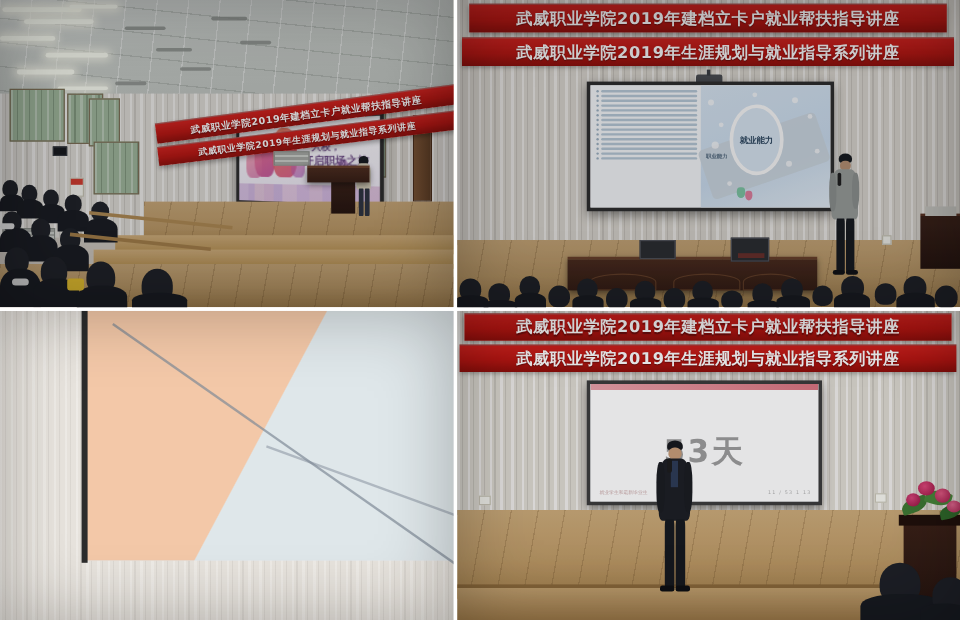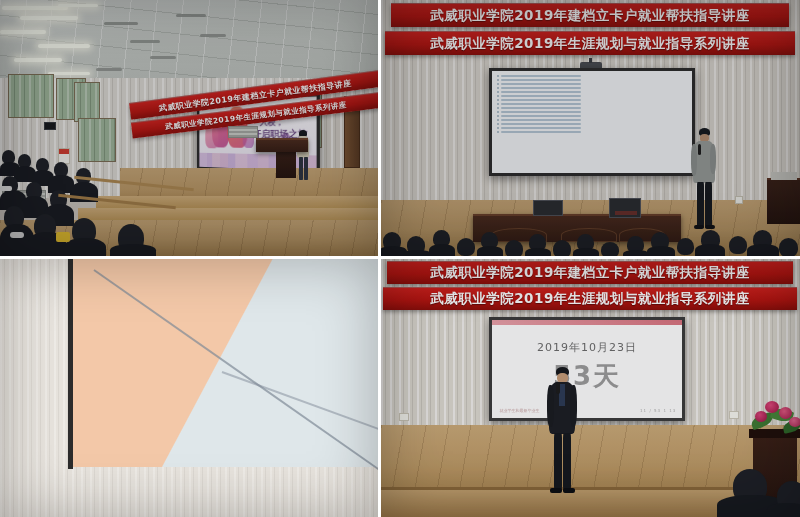--- a/index.html
+++ b/index.html
@@ -350,20 +350,37 @@
               </div>
             <div class="bullet-line">
                 <span class="bullet-dot"></span>
                 <span class="bullet-bar" style="width:87%"></span>
               </div>
             <div class="bullet-line">
                 <span class="bullet-dot"></span>
                 <span class="bullet-bar" style="width:92%"></span>
               </div>
           </div>
+          <div class="slide-right-snow">
+            <div class="slope" style="left:10%;bottom:6%;width:95%;height:42%;transform:rotate(-19deg);transform-origin:left bottom;border-radius:4px;"></div>
+            <div class="snowball" style="left:22%;top:16%;width:42%;height:58%;"></div>
+            <div class="snow-label" style="left:30%;top:40%;font-size:7px;">就业能力</div>
+            <div class="snow-label" style="left:4%;top:56%;font-size:4.5px;opacity:.8;">职业能力</div>
+            <div class="snow-dot" style="left:6%;top:12%;width:5px;height:5px;"></div>
+            <div class="snow-dot" style="left:14%;top:30%;width:4px;height:4px;"></div>
+            <div class="snow-dot" style="left:8%;top:46%;width:6px;height:6px;"></div>
+            <div class="snow-dot" style="left:70%;top:10%;width:5px;height:5px;"></div>
+            <div class="snow-dot" style="left:82%;top:24%;width:4px;height:4px;"></div>
+            <div class="snow-dot" style="left:66%;top:62%;width:5px;height:5px;"></div>
+            <div class="snow-dot" style="left:88%;top:52%;width:4px;height:4px;"></div>
+            <div class="snow-dot" style="left:40%;top:6%;width:4px;height:4px;"></div>
+            <div class="snow-dot" style="left:20%;top:78%;width:4px;height:4px;"></div>
+            <div class="petal" style="left:28%;bottom:8%;width:7px;height:9px;background:#7dc9a5;border-radius:40% 40% 50% 50%;"></div>
+            <div class="petal" style="left:34%;bottom:6%;width:6px;height:8px;background:#e2809f;border-radius:40% 40% 50% 50%;"></div>
+          </div>
         </div>
       </div>
     </div>
 
     <div class="floor" style="left:0;top:200px;width:419px;height:56px;">
       <div class="floor-planks"></div>
     </div>
 
     <div class="table" style="left:92px;top:214px;width:208px;height:28px;">
       <div class="table-arch" style="left:18px;top:12px;width:56px;height:14px;"></div>
@@ -452,21 +469,20 @@
       <span>武威职业学院2019年建档立卡户就业帮扶指导讲座</span>
     </div>
     <div class="banner" style="left:2px;top:28px;width:414px;height:23px;font-size:13.5px;">
       <span>武威职业学院2019年生涯规划与就业指导系列讲座</span>
     </div>
 
     <div class="screen-frame" style="left:108px;top:58px;width:196px;height:104px;background:#3a3a3a;">
       <div class="screen">
         <div class="slide-count">
           <div class="count-bar"></div>
-          <div class="count-date" style="top:20%;font-size:11px;letter-spacing:1px;">2019年10月23日</div>
           <div class="count-big" style="top:40%;font-size:26px;">53天</div>
           <div class="count-foot" style="bottom:5%;font-size:4px;">就业学生和最新毕业生</div>
           <div class="count-pager" style="bottom:5%;font-size:4px;">11 / 53 1 13</div>
         </div>
       </div>
     </div>
 
     <div class="floor" style="left:0;top:166px;width:419px;height:74px;">
       <div class="floor-planks"></div>
     </div>

